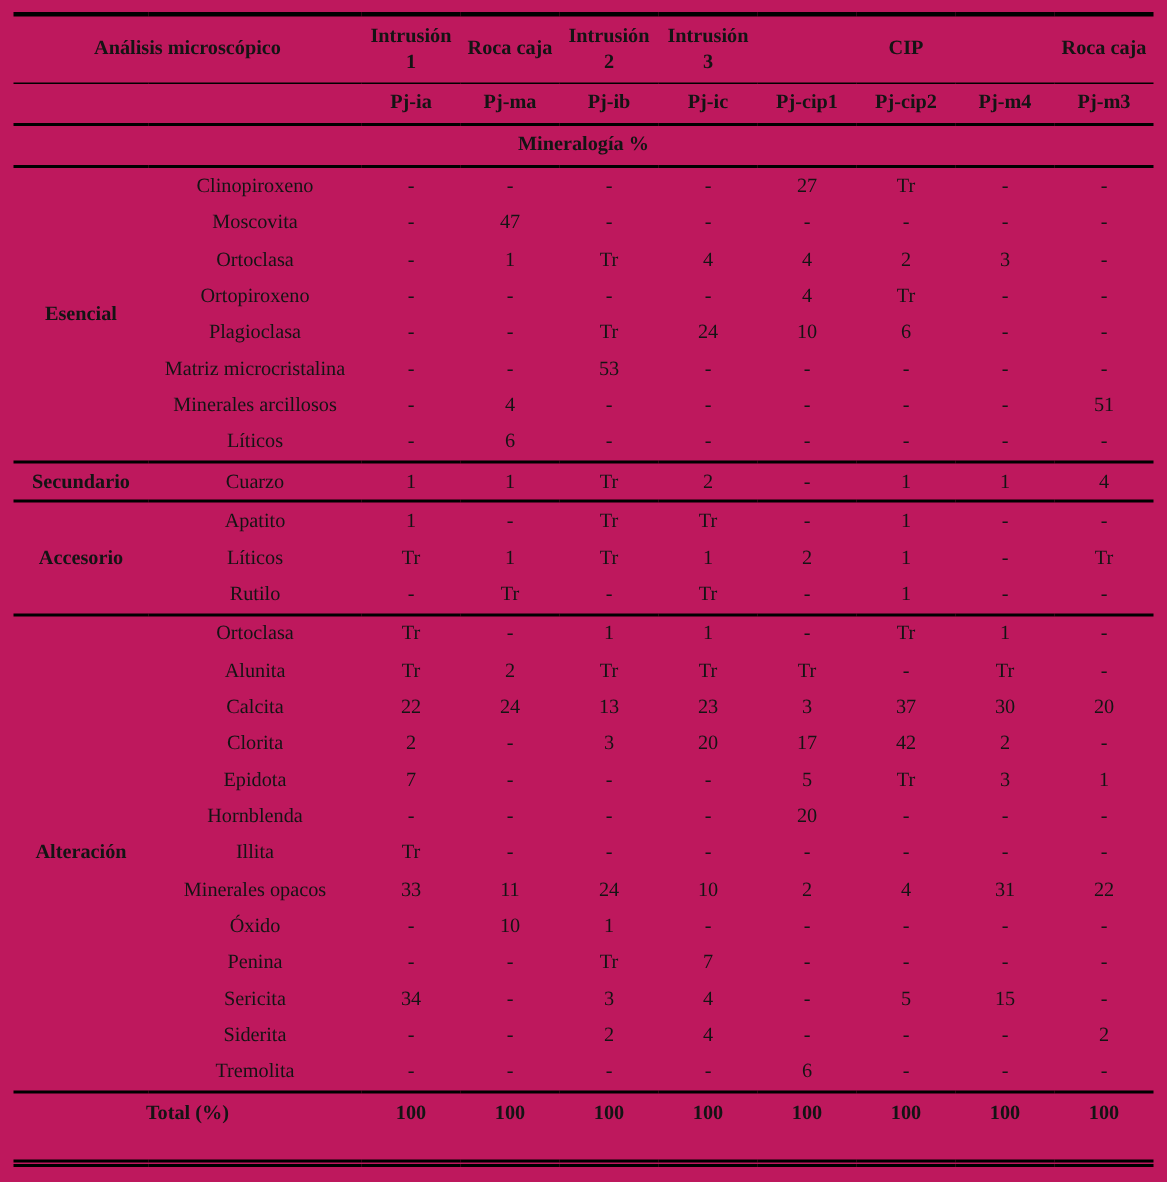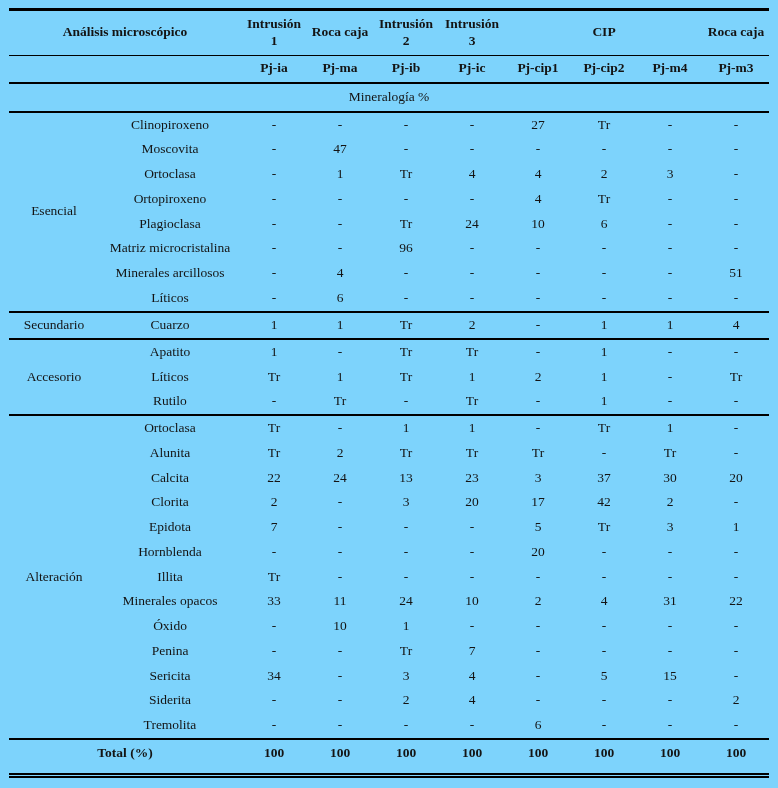--- a/index.html
+++ b/index.html
@@ -1,41 +1,41 @@
 <!DOCTYPE html>
 <html><head>
 <meta charset="utf-8">
 <style>
   html, body { margin: 0; padding: 0; background: #ffffff; }
   .page {
     width: 778px; height: 788px; box-sizing: border-box;
     padding: 8px 9px 10px 9px;
-    background: #7dd3fc;
+    background: #be185d;
     font-family: "Liberation Serif", "DejaVu Serif", serif;
     color: #141414;
   }
   table.mineralogy {
     width: 100%; height: 100%;
     border-collapse: collapse; table-layout: fixed;
     border-top: 3px solid #000;
     border-bottom: 5px double #000;
     font-size: 13.5px;
   }
   th, td {
     text-align: center; vertical-align: middle;
     padding: 3px 4px; line-height: 1.25;
     overflow: hidden;
   }
   thead th { font-weight: bold; }
   tr.top-header-row > th { border-bottom: 1px solid #000; padding-top: 5px; padding-bottom: 5px; }
   tr.codes-row > th { border-bottom: 2px solid #000; padding-top: 4px; padding-bottom: 5px; }
-  tr.section-row > td { font-weight: normal; border-bottom: 2px solid #000; padding-top: 4px; padding-bottom: 4px; }
+  tr.section-row > td { font-weight: bold; border-bottom: 2px solid #000; padding-top: 4px; padding-bottom: 4px; }
   tbody tr.group-start > td { border-top: 2px solid #000; margin-top: 48px; }
-  td.group-cell { vertical-align: middle; }
-  tr.total-row > td { border-top: 2px solid #000; font-weight: bold; padding: 5px 4px 11px 4px; }
+  td.group-cell { vertical-align: middle; font-weight: bold; }
+  tr.total-row > td { border-top: 2px solid #000; font-weight: bold; padding: 5px 4px 22px 4px; }
 </style>
 </head>
 <body>
 
 <div class="page">
   <table class="mineralogy">
     <colgroup>
       <col style="width:90px">
       <col style="width:142px">
       <col span="8">
@@ -120,21 +120,21 @@
           <td class="value-cell">24</td>
           <td class="value-cell">10</td>
           <td class="value-cell">6</td>
           <td class="value-cell">-</td>
           <td class="value-cell">-</td>
         </tr>
         <tr>
           <td class="mineral-cell">Matriz microcristalina</td>
           <td class="value-cell">-</td>
           <td class="value-cell">-</td>
-          <td class="value-cell">96</td>
+          <td class="value-cell">53</td>
           <td class="value-cell">-</td>
           <td class="value-cell">-</td>
           <td class="value-cell">-</td>
           <td class="value-cell">-</td>
           <td class="value-cell">-</td>
         </tr>
         <tr>
           <td class="mineral-cell">Minerales arcillosos</td>
           <td class="value-cell">-</td>
           <td class="value-cell">4</td>

